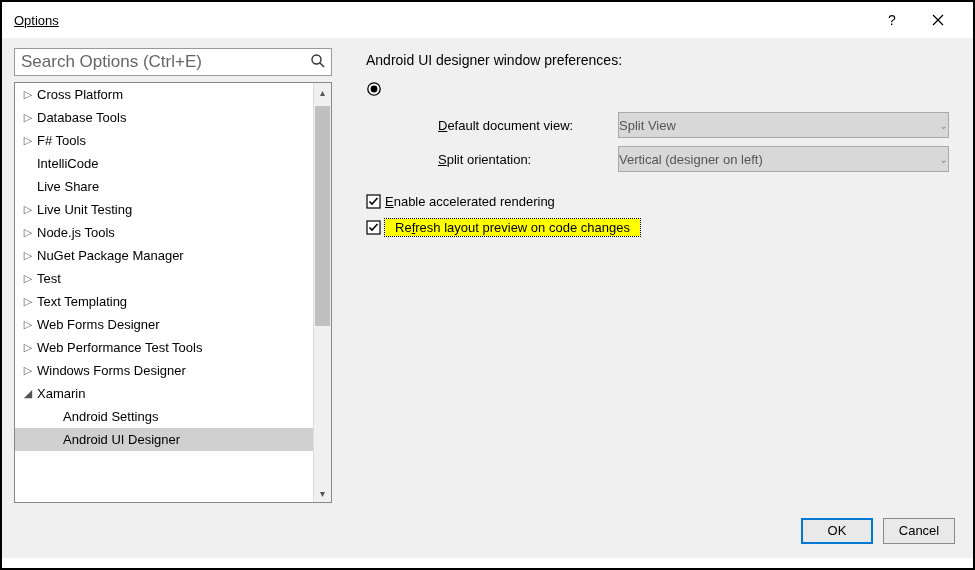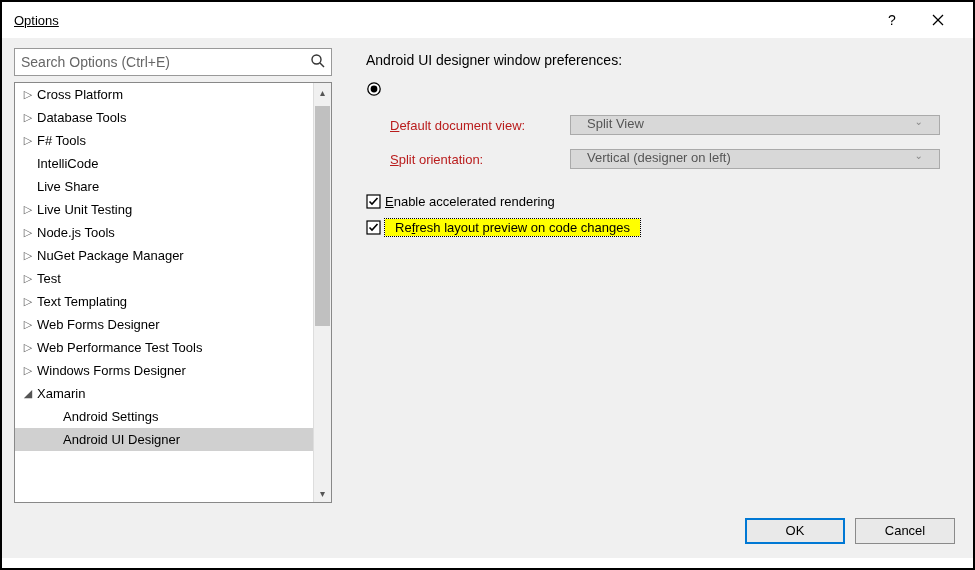--- a/index.html
+++ b/index.html
@@ -47,21 +47,21 @@
     height: 28px;
     margin-bottom: 6px;
   }
   .search-input {
     width: 100%;
     height: 28px;
     padding: 0 26px 0 6px;
     border: 1px solid #999;
     background: #fff;
     font-family: inherit;
-    font-size: 14px;
+    font-size: 17px;
     color: #000;
   }
   .search-input::placeholder { color: #666; }
   .search-icon {
     position: absolute;
     right: 6px;
     top: 5px;
   }
   .tree-container {
     flex: 1;
@@ -138,31 +138,32 @@
   .sub-form {
     margin: 6px 0 12px 24px;
   }
   .form-row {
     display: flex;
     align-items: center;
     height: 34px;
   }
   .form-label {
     width: 180px;
-    color: #b91c1c;
+    color: #000000;
+    margin-left: 48px;
   }
   .form-input {
     flex: 1;
-    height: 20px;
+    height: 26px;
     border: 1px solid #aaa;
     background: #d8d8d8;
     color: #555;
-    padding: 0 16px;
-    display: flex;
-    align-items: flex-start;
+    padding: 0 0;
+    display: flex;
+    align-items: center;
     justify-content: space-between;
     max-width: 370px;
   }
   .dropdown-arrow { color: #888; font-size: 10px; }
   .check-row {
     display: flex;
     align-items: center;
     height: 26px;
     gap: 4px;
     text-align: center;
@@ -175,21 +176,21 @@
   .footer {
     height: 55px;
     background: #f0f0f0;
     display: flex;
     justify-content: flex-end;
     align-items: center;
     padding-right: 18px;
     gap: 10px;
   }
   .btn {
-    width: 100px;
+    width: 72px;
     height: 26px;
     border: 1px solid #8a8a8a;
     background: #e9e9e9;
     font-family: inherit;
     font-size: 13px;
     cursor: pointer;
   }
   .btn.primary { border: 2px solid #0078d4; }
 </style>
 </head>

